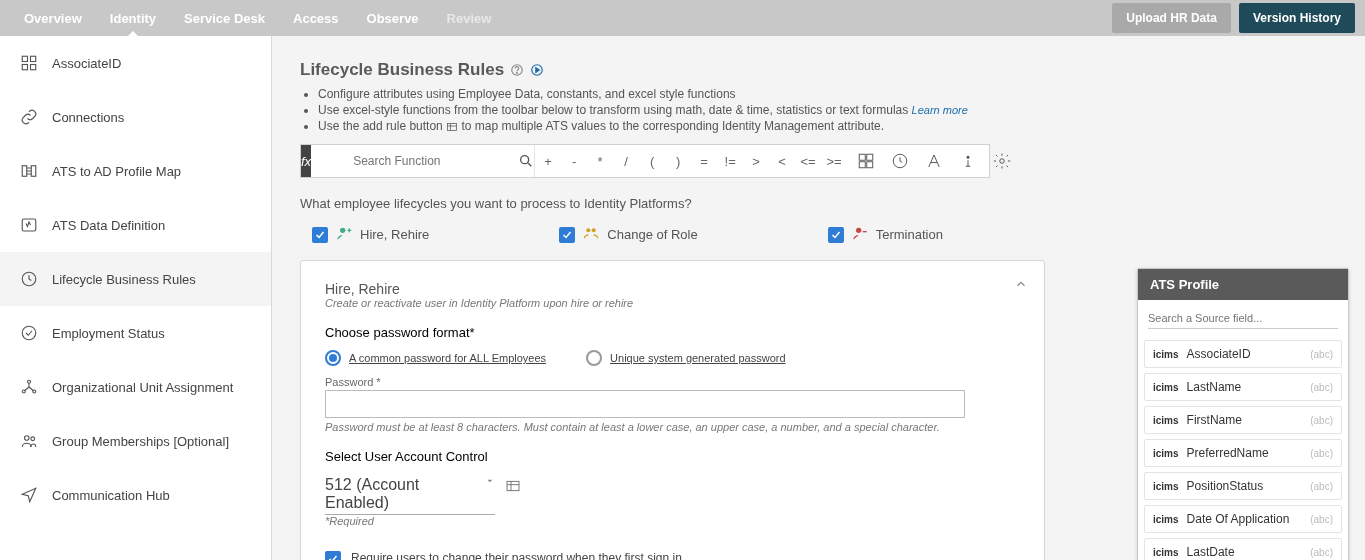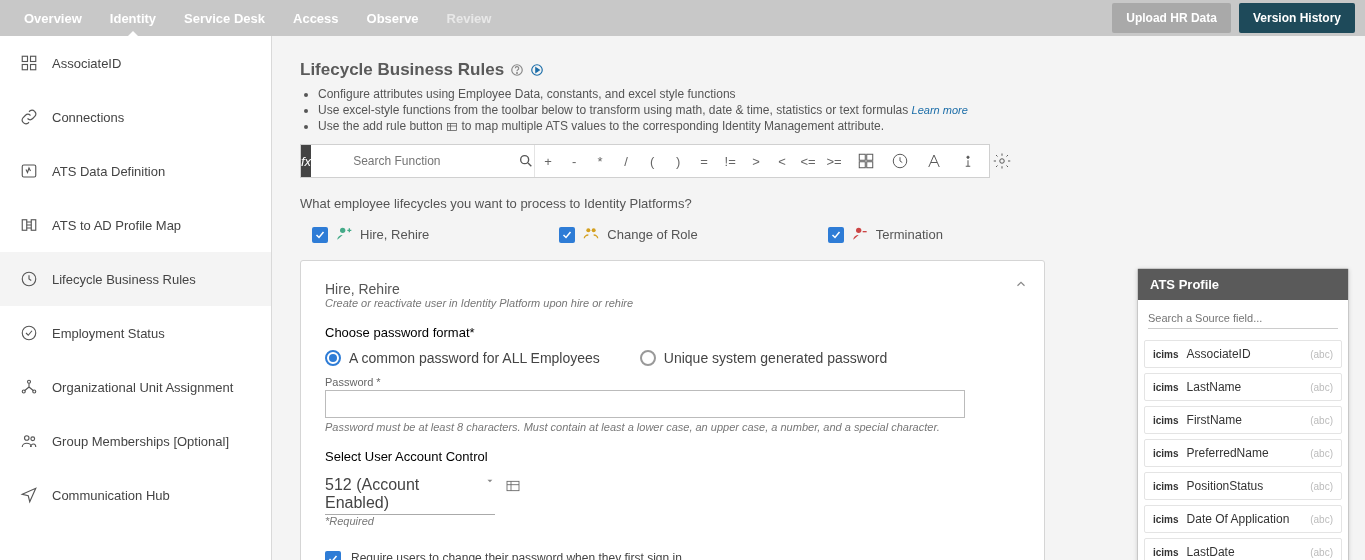--- a/index.html
+++ b/index.html
@@ -51,21 +51,21 @@
     .lc-icon.term svg { fill: #c44; }
     .lc span.lbl { font-size: 13px; color: #555; }
     
     .card { background: #fff; border: 1px solid #d5d5d5; border-radius: 3px; padding: 20px 24px; width: 745px; position: relative; }
     .card-title { font-size: 14px; color: #555; }
     .card-sub { font-size: 11px; font-style: italic; color: #777; margin-bottom: 16px; }
     .collapse-btn { position: absolute; top: 16px; right: 16px; cursor: pointer; }
     .collapse-btn svg { width: 14px; height: 14px; stroke: #888; fill: none; stroke-width: 2; }
     .sect-label { font-size: 13px; color: #000000; margin-bottom: 10px; }
     .radio-row { display: flex; gap: 40px; margin-bottom: 10px; }
-    .radio-opt { display: flex; align-items: center; gap: 8px; font-size: 14px; color: #444; }
+    .radio-opt { display: flex; align-items: center; gap: 8px; font-size: 11px; color: #444; text-decoration: underline; }
     .radio { width: 16px; height: 16px; border: 2px solid #999; border-radius: 50%; display: inline-flex; align-items: center; justify-content: center; }
     .radio.checked { border-color: #2e7cd6; }
     .radio.checked::after { content: ''; width: 8px; height: 8px; background: #2e7cd6; border-radius: 50%; }
     .field-label { font-size: 11px; color: #666; margin-bottom: 2px; }
     .pwd-input { width: 640px; height: 28px; border: 1px solid #bbb; padding: 0 6px; margin-bottom: 3px; }
     .hint { font-size: 11px; font-style: italic; color: #777; margin-bottom: 16px; }
     .sel-row { display: flex; align-items: flex-start; gap: 10px; margin-bottom: 6px; }
     .select-box { width: 170px; border-bottom: 1px solid #aaa; padding: 2px 0; display: flex; justify-content: center; font-size: 16px; color: #444; cursor: pointer; }
     .select-box svg { width: 10px; height: 10px; fill: #888; }
     .table-icon svg { width: 16px; height: 16px; stroke: #666; fill: none; stroke-width: 1.3; margin-top: 4px; }
@@ -118,35 +118,35 @@
           <svg viewBox="0 0 24 24">
             <path d="M10 14a5 5 0 0 0 7 0l3-3a5 5 0 0 0-7-7l-1 1"></path>
             <path d="M14 10a5 5 0 0 0-7 0l-3 3a5 5 0 0 0 7 7l1-1"></path>
           </svg>
         </span>
       <span>Connections</span>
     </div>
     <div class="sidebar-item">
       <span class="icon">
           <svg viewBox="0 0 24 24">
-            <rect x="3" y="4" width="18" height="16" rx="2"></rect>
-            <path d="M8 10l2 4 2-6 2 4"></path>
-          </svg>
-        </span>
-      <span>ATS Data Definition</span>
-    </div>
-    <div class="sidebar-item">
-      <span class="icon">
-          <svg viewBox="0 0 24 24">
             <rect x="3" y="5" width="6" height="14"></rect>
             <rect x="15" y="5" width="6" height="14"></rect>
             <path d="M9 8h6M9 12h6M9 16h6"></path>
           </svg>
         </span>
       <span>ATS to AD Profile Map</span>
+    </div>
+    <div class="sidebar-item">
+      <span class="icon">
+          <svg viewBox="0 0 24 24">
+            <rect x="3" y="4" width="18" height="16" rx="2"></rect>
+            <path d="M8 10l2 4 2-6 2 4"></path>
+          </svg>
+        </span>
+      <span>ATS Data Definition</span>
     </div>
     <div class="sidebar-item active">
       <span class="icon">
           <svg viewBox="0 0 24 24">
             <circle cx="12" cy="12" r="9"></circle>
             <path d="M12 7v5l3 2"></path>
           </svg>
         </span>
       <span>Lifecycle Business Rules</span>
     </div>

